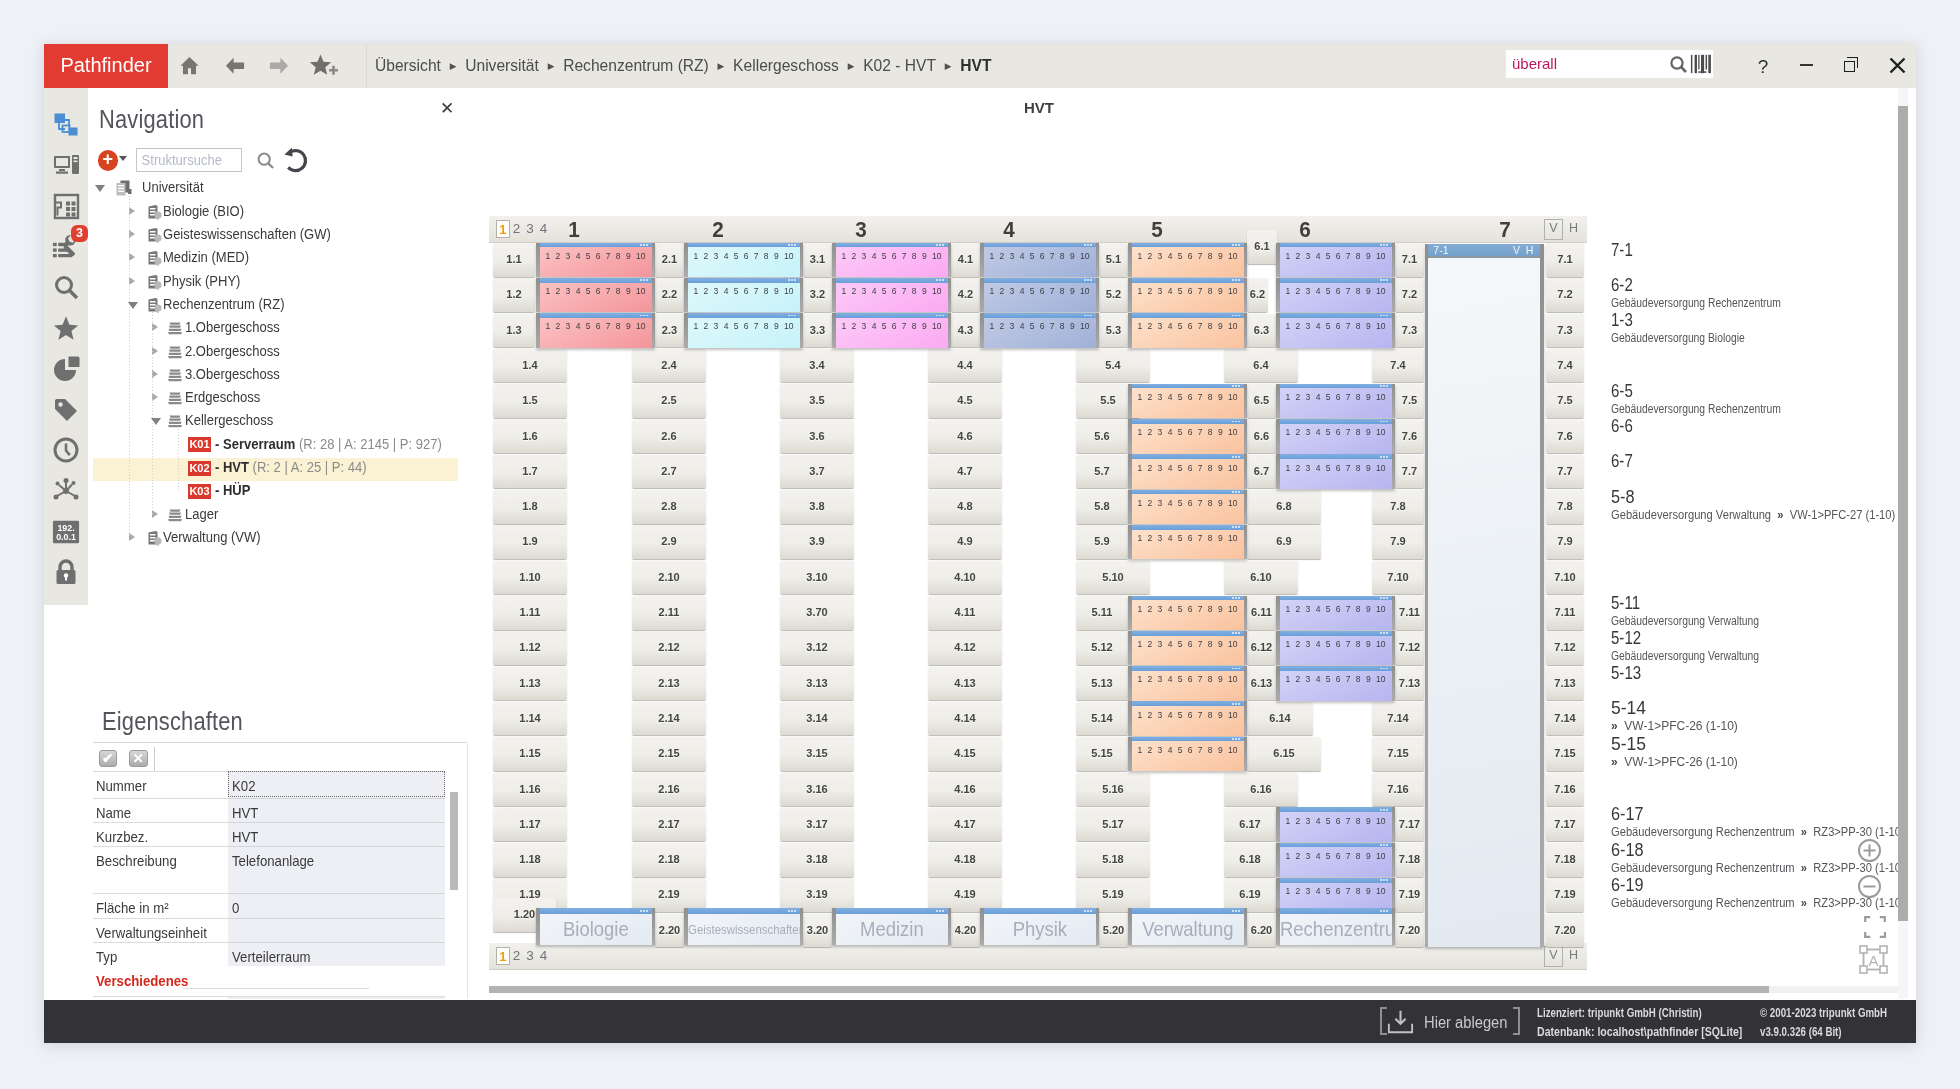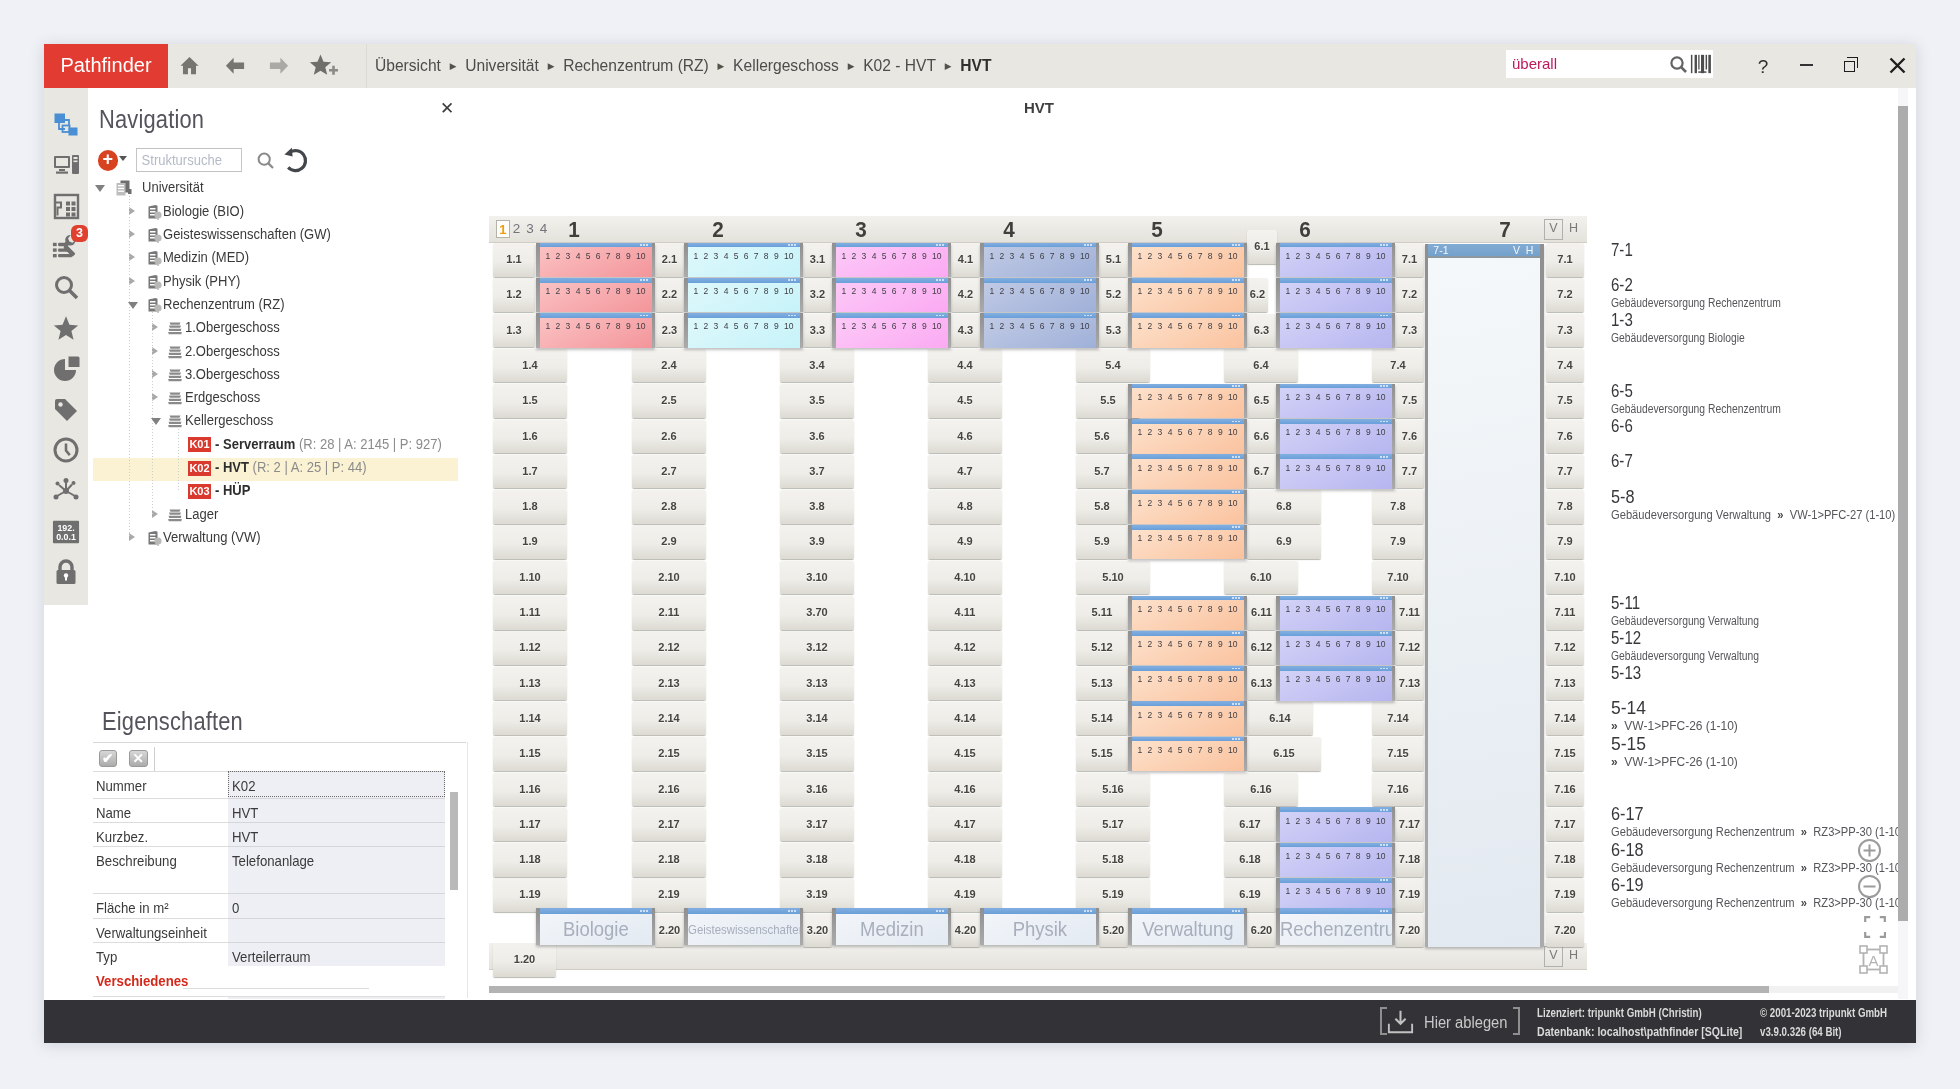--- a/index.html
+++ b/index.html
@@ -601,21 +601,21 @@
 <div class="lb" style="left:1395px;top:843.1px;width:29px">7.18</div>
 <div class="lb" style="left:1546px;top:843.1px;width:38px">7.18</div>
 <div class="lb" style="left:493px;top:878.4px;width:74px">1.19</div>
 <div class="lb" style="left:632px;top:878.4px;width:74px">2.19</div>
 <div class="lb" style="left:780px;top:878.4px;width:74px">3.19</div>
 <div class="lb" style="left:928px;top:878.4px;width:74px">4.19</div>
 <div class="lb" style="left:1076px;top:878.4px;width:74px">5.19</div>
 <div class="lb" style="left:1224px;top:878.4px;width:52px">6.19</div>
 <div class="lb" style="left:1395px;top:878.4px;width:29px">7.19</div>
 <div class="lb" style="left:1546px;top:878.4px;width:38px">7.19</div>
-<div class="lb" style="left:493px;top:943px;width:63px">1.20</div>
+<div class="lb" style="left:493px;top:898px;width:63px">1.20</div>
 <div class="lb" style="left:655px;top:913.7px;width:29px">2.20</div>
 <div class="lb" style="left:803px;top:913.7px;width:29px">3.20</div>
 <div class="lb" style="left:951px;top:913.7px;width:29px">4.20</div>
 <div class="lb" style="left:1099px;top:913.7px;width:29px">5.20</div>
 <div class="lb" style="left:1247px;top:913.7px;width:29px">6.20</div>
 <div class="lb" style="left:1395px;top:913.7px;width:29px">7.20</div>
 <div class="lb" style="left:1546px;top:913.7px;width:38px">7.20</div>
 <div class="pn" style="left:536px;top:242.5px;height:34.5px">
         <div class="ps"></div>
         <div class="pc">

